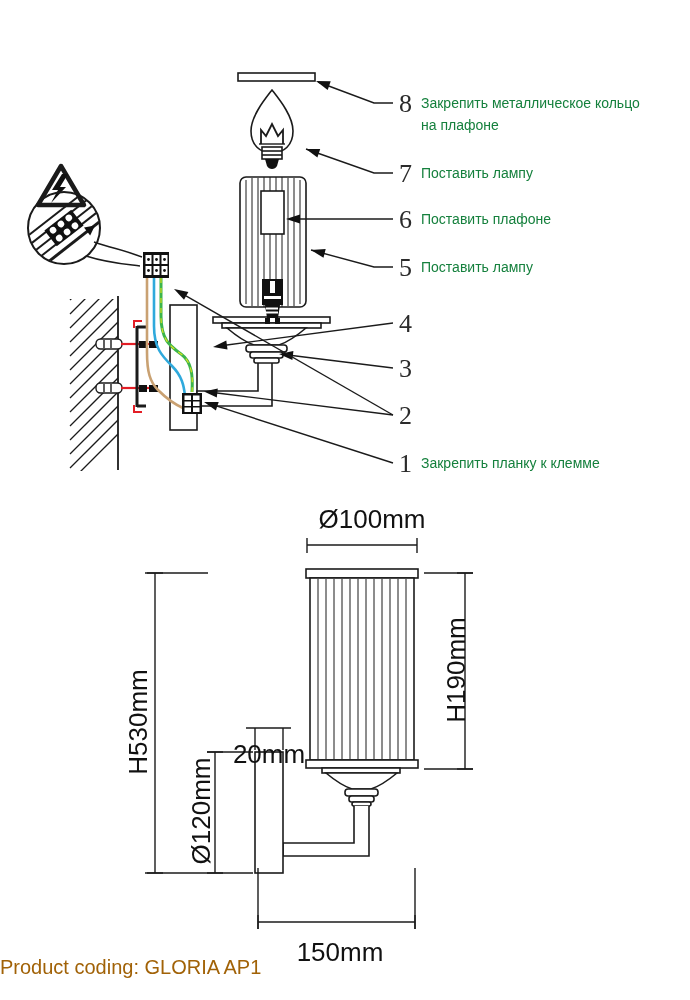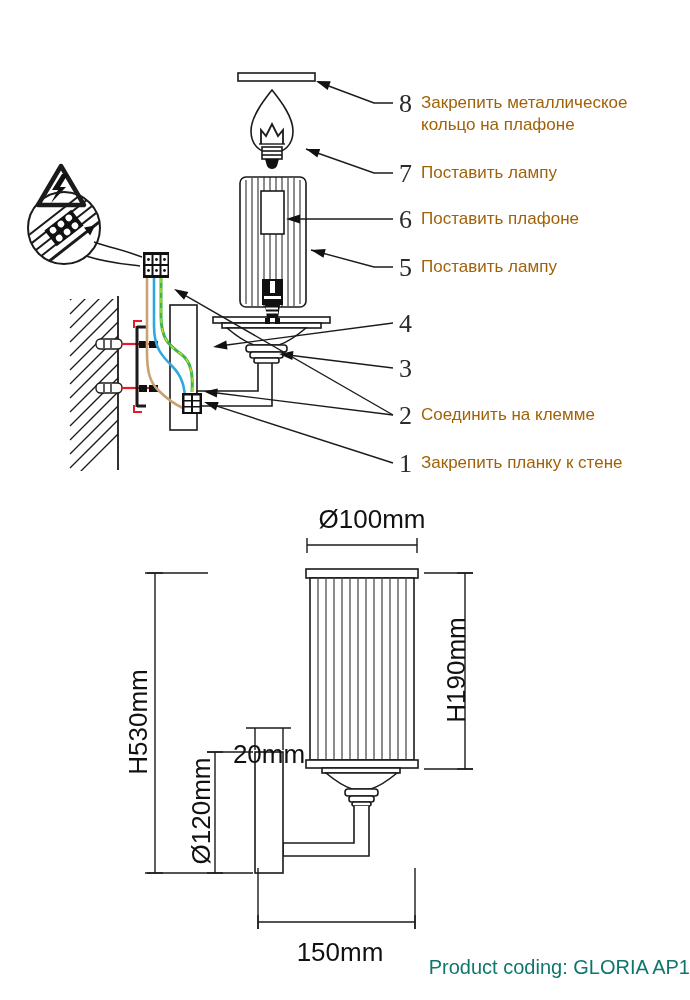--- a/index.html
+++ b/index.html
@@ -7,30 +7,30 @@
     position:relative;width:690px;height:1000px;background:#fff;overflow:hidden;
     font-family:"Liberation Sans",sans-serif;color:#141414;
   }
   .stage svg{position:absolute;left:0;top:0;}
   .step{position:absolute;left:392px;width:290px;display:flex;align-items:flex-start;}
   .step-num{
     font-family:"Liberation Serif",serif;font-size:26px;line-height:24px;
     width:20px;flex:none;text-align:right;color:#2b2b2b;
   }
   .step-text{
-    font-size:17px;line-height:22px;padding-left:9px;max-width:232px;color:#a16207;
+    font-size:14px;line-height:22px;padding-left:9px;max-width:232px;color:#15803d;
   }
   .dim{
     position:absolute;font-size:26px;line-height:26px;white-space:nowrap;color:#111;
     transform:translate(-50%,-50%);
   }
   .dim.vert{transform:translate(-50%,-50%) rotate(-90deg);}
   .caption{
-    position:absolute;left:0;right:0;top:956px;text-align:right;
-    font-size:20px;color:#0f766e;
+    position:absolute;left:0;right:0;top:956px;text-align:left;
+    font-size:20px;color:#a16207;
   }
 </style>
 </head>
 <body>
 
 <div class="stage">
 
 <svg width="690" height="1000" viewBox="0 0 690 1000">
   <defs>
     <clipPath id="wallclip">
@@ -336,25 +336,24 @@
   <span class="step-text">Поставить лампу</span>
 </div>
 <div class="step" style="top:312px">
   <span class="step-num">4</span>
 </div>
 <div class="step" style="top:357px">
   <span class="step-num">3</span>
 </div>
 <div class="step" style="top:404px">
   <span class="step-num">2</span>
-  <span class="step-text">Соединить на клемме</span>
 </div>
 <div class="step" style="top:452px">
   <span class="step-num">1</span>
-  <span class="step-text">Закрепить планку к стене</span>
+  <span class="step-text">Закрепить планку к клемме</span>
 </div>
 
 <div class="dim" style="left:372px;top:519px">Ø100mm</div>
 <div class="dim vert" style="left:456px;top:670px">H190mm</div>
 <div class="dim vert" style="left:138px;top:722px">H530mm</div>
 <div class="dim vert" style="left:201px;top:811px">Ø120mm</div>
 <div class="dim" style="left:269px;top:754px">20mm</div>
 <div class="dim" style="left:340px;top:952px">150mm</div>
 
 <div class="caption">Product coding: GLORIA AP1</div>

